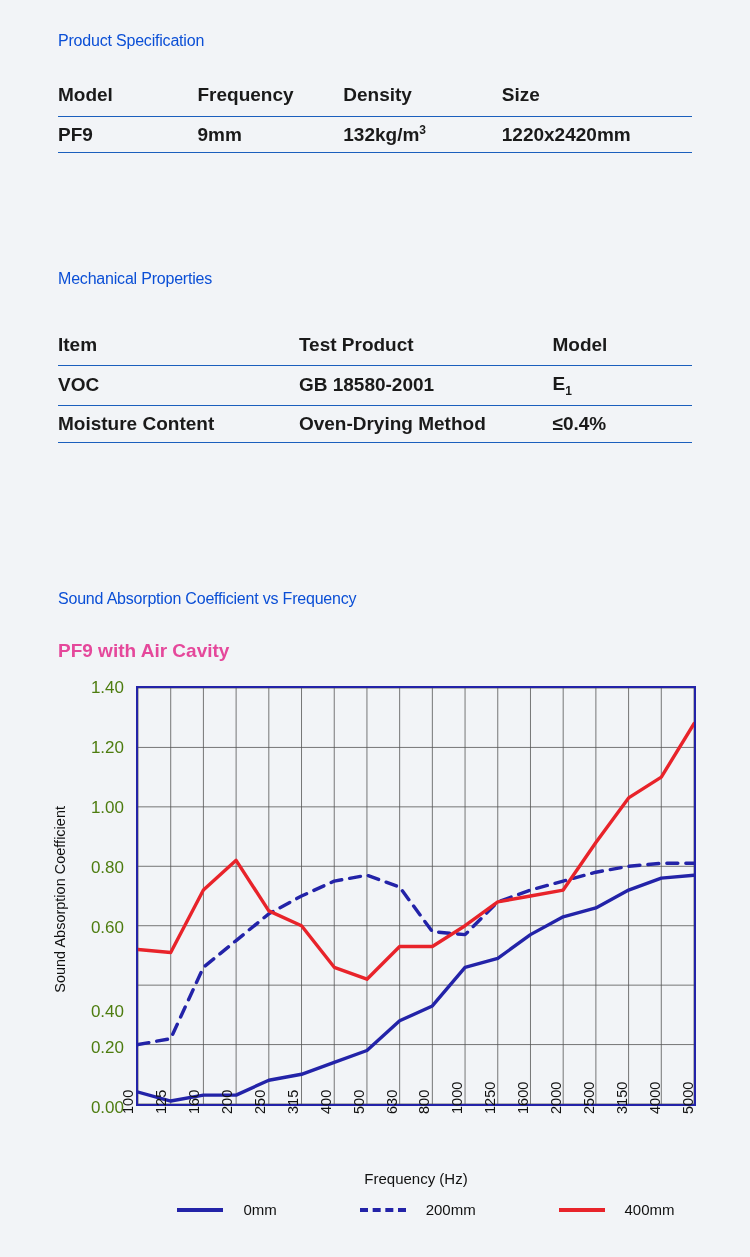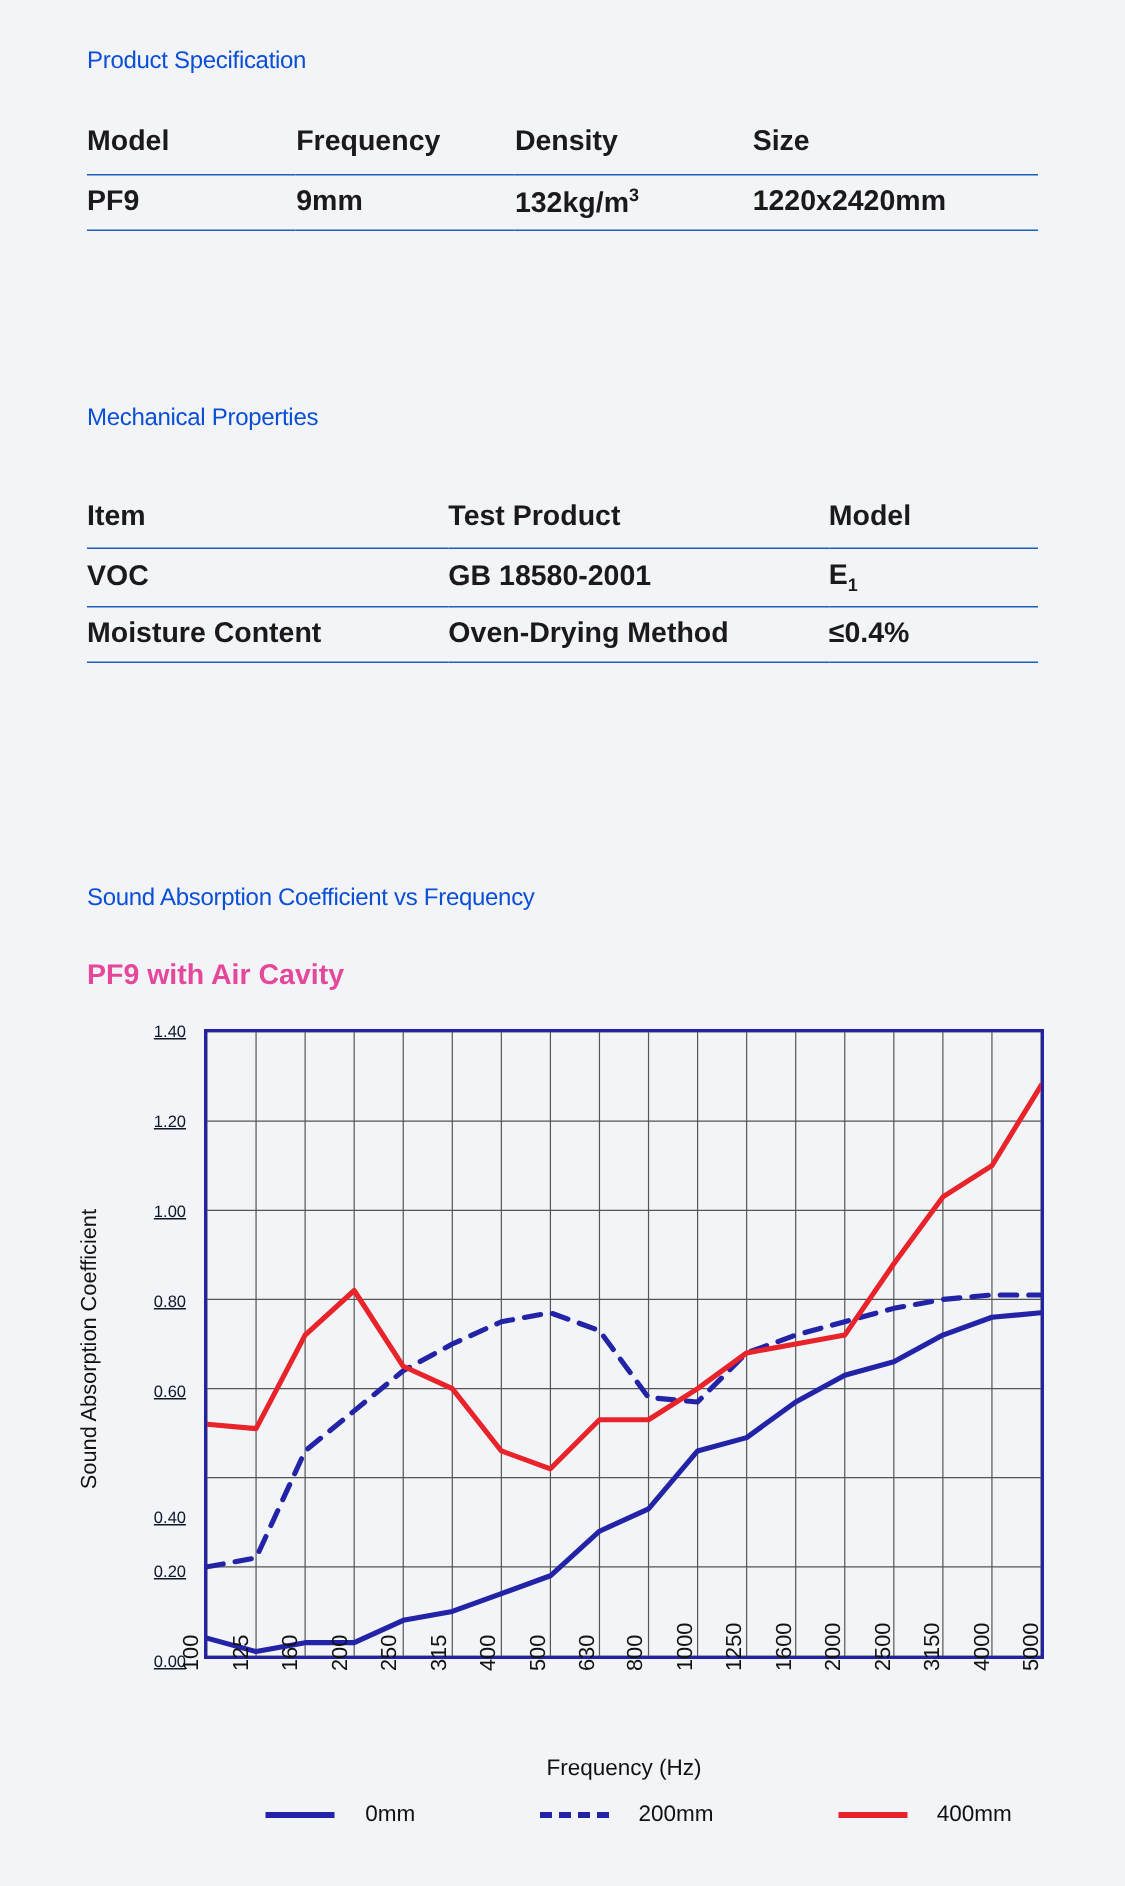--- a/index.html
+++ b/index.html
@@ -82,25 +82,24 @@
     height: 420px;
     border: 2px solid #2323a8;
     box-sizing: border-box;
     background: #f2f4f7;
   }
   #plot svg { display: block; }
   .ytick-wrap { position: absolute; left: 0px; top: 10px; width: 72px; height: 420px; }
   .ytick {
     position: absolute;
     right: 6px;
-    font-size: 11px;
-    color: #0f172a;
+    font-size: 17px;
+    color: #4d7c0f;
     transform: translateY(-50%);
     white-space: nowrap;
-    text-decoration: underline;
   }
   #yaxis-title {
     position: absolute;
     left: -6px;
     top: 130px;
     font-size: 14.5px;
     color: #111;
     writing-mode: vertical-rl;
     transform: rotate(180deg);
     white-space: nowrap;

